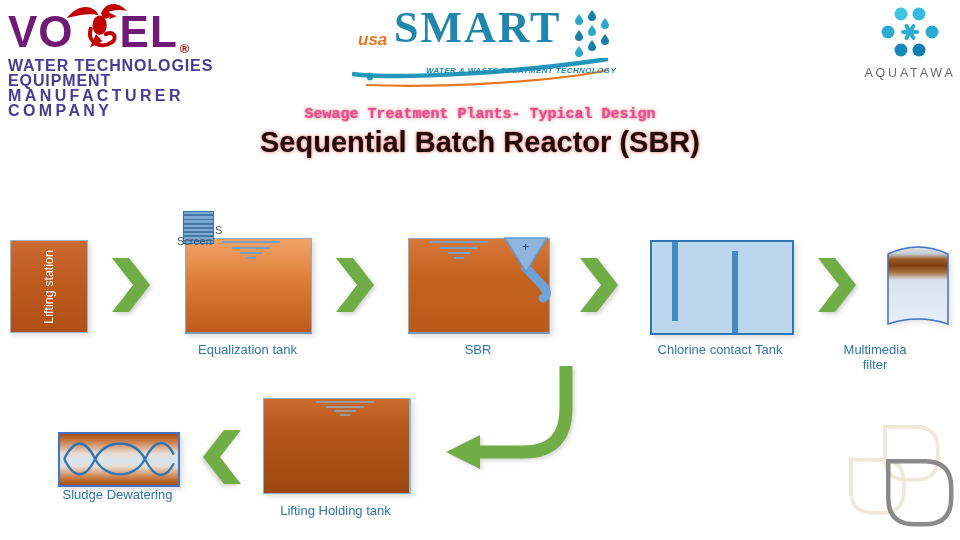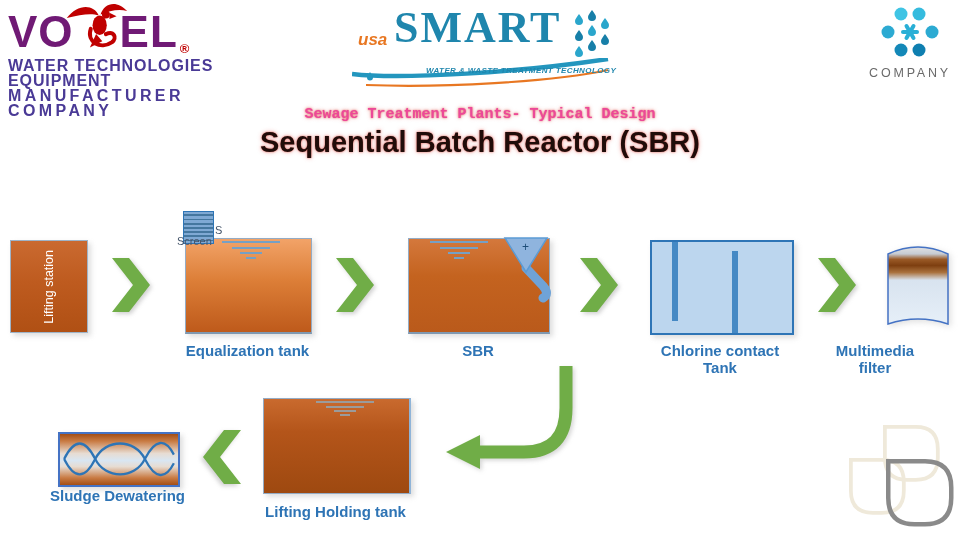--- a/index.html
+++ b/index.html
@@ -62,21 +62,21 @@
 
   .holdtank{left:263px;top:398px;width:145px;height:94px;
             background:linear-gradient(180deg,#C96A2E 0%,#B4551A 35%,#9E4910 100%);
             border:1px solid #94abc4;border-right:2px solid #8FB4D8;}
 
   .dewater{left:58px;top:432px;width:118px;height:51px;border:2px solid #4472C4;
            background:linear-gradient(180deg,#A34E15 0%,#C97B43 14%,#E7DCD2 38%,#D9E6F2 52%,#E7DCD2 64%,#C97B43 86%,#A34E15 100%);
            box-shadow:3px 3px 5px rgba(140,140,140,.28);}
 
   
-  .dlabel{font-size:15px;color:#2E74B5;text-align:center;font-weight:bold;}
+  .dlabel{font-size:13px;color:#2E74B5;text-align:center;}
   .lab-eq{left:185px;top:342px;width:125px;}
   .lab-sbr{left:408px;top:342px;width:140px;}
   .lab-cl{left:650px;top:342px;width:140px;}
   .lab-mf{left:830px;top:342px;width:90px;}
   .lab-sh{left:263px;top:503px;width:145px;}
   .lab-sd{left:40px;top:487px;width:155px;}
 
   
   .chev{filter:drop-shadow(2px 2px 2px rgba(120,120,120,.35));}
   .chev1{left:112px;top:258px;} .chev2{left:336px;top:258px;}
@@ -151,21 +151,21 @@
       <circle cx="38" cy="44" r="6.5" fill="#0F7FB0"></circle>
       <g stroke="#29AFD6" stroke-width="4" stroke-linecap="round">
         <line x1="29" y1="26" x2="36" y2="26"></line>
           <line x1="29" y1="26" x2="22" y2="26"></line>
         <line x1="29" y1="26" x2="32.5" y2="20"></line>
           <line x1="29" y1="26" x2="25.5" y2="32"></line>
         <line x1="29" y1="26" x2="32.5" y2="32"></line>
           <line x1="29" y1="26" x2="25.5" y2="20"></line>
       </g>
     </svg>
-    <div class="aquatawa-name">COMPANY</div>
+    <div class="aquatawa-name">AQUATAWA</div>
   </div>
 
   <div class="abs title">
     <div class="title-l1">Sewage Treatment Plants- Typical Design</div>
     <div class="title-l2">Sequential Batch Reactor (SBR)</div>
   </div>
 
   <div class="abs tank lifting">
     <span>Lifting station</span>
   </div>

